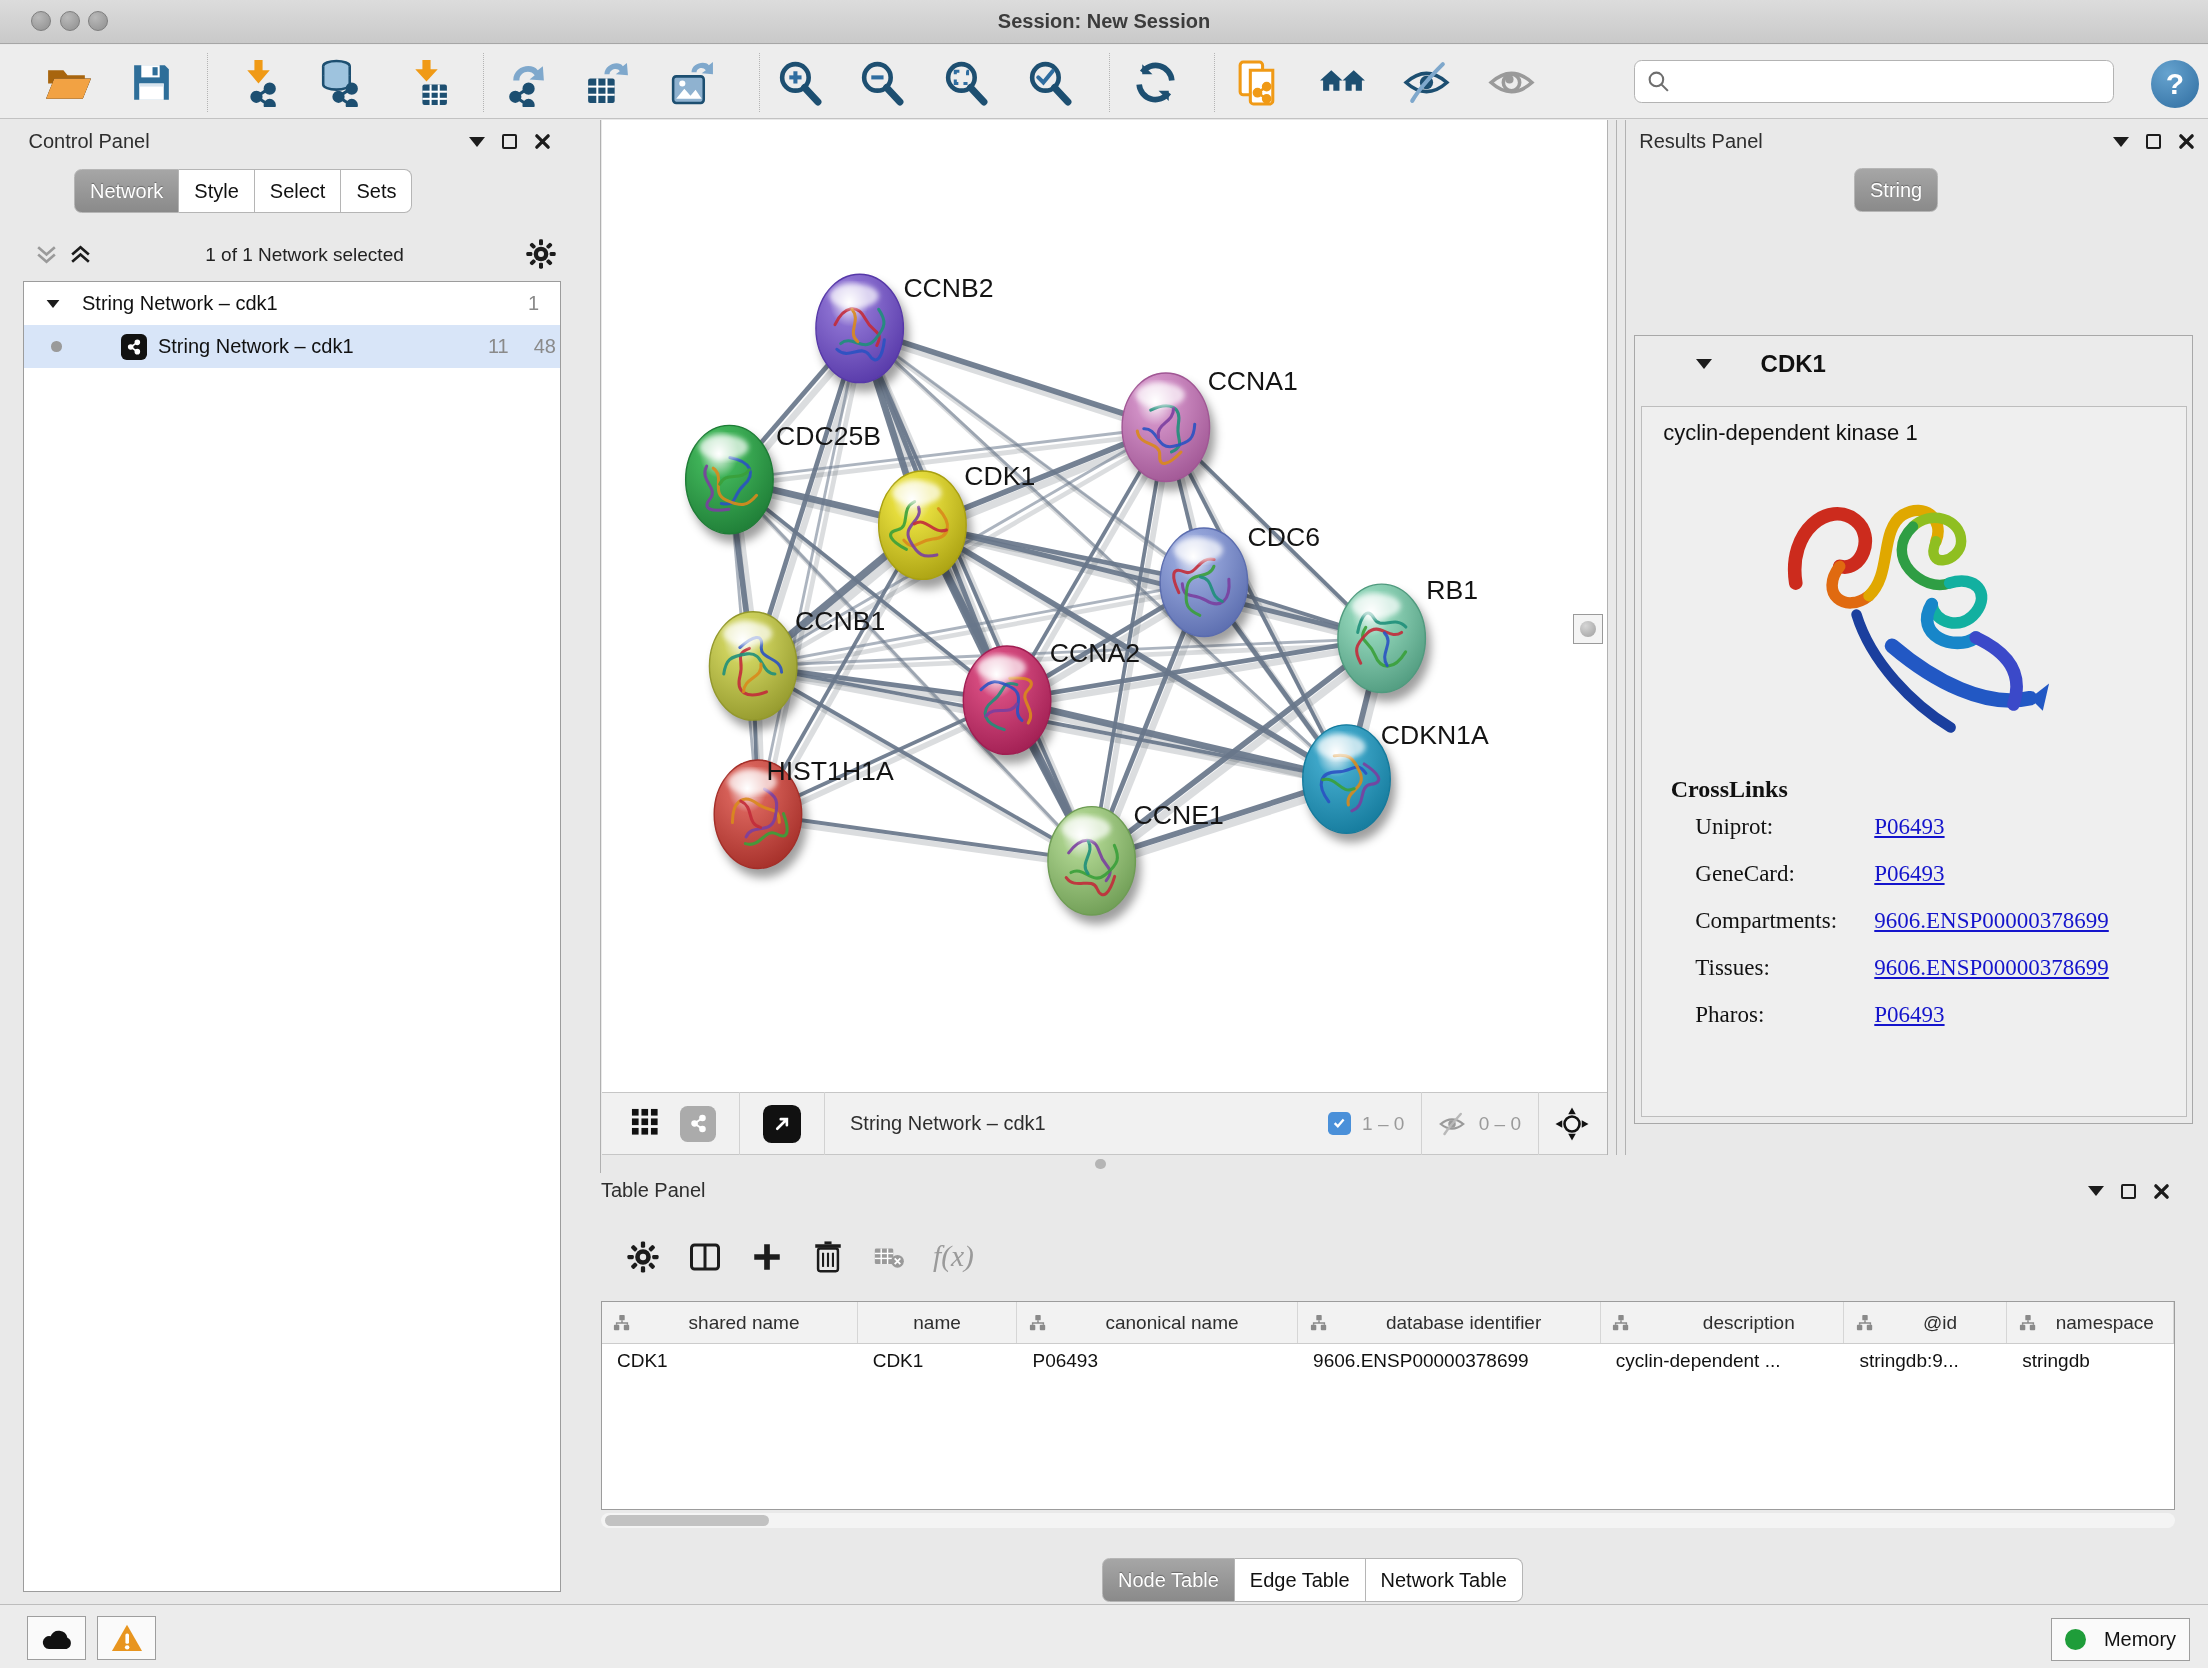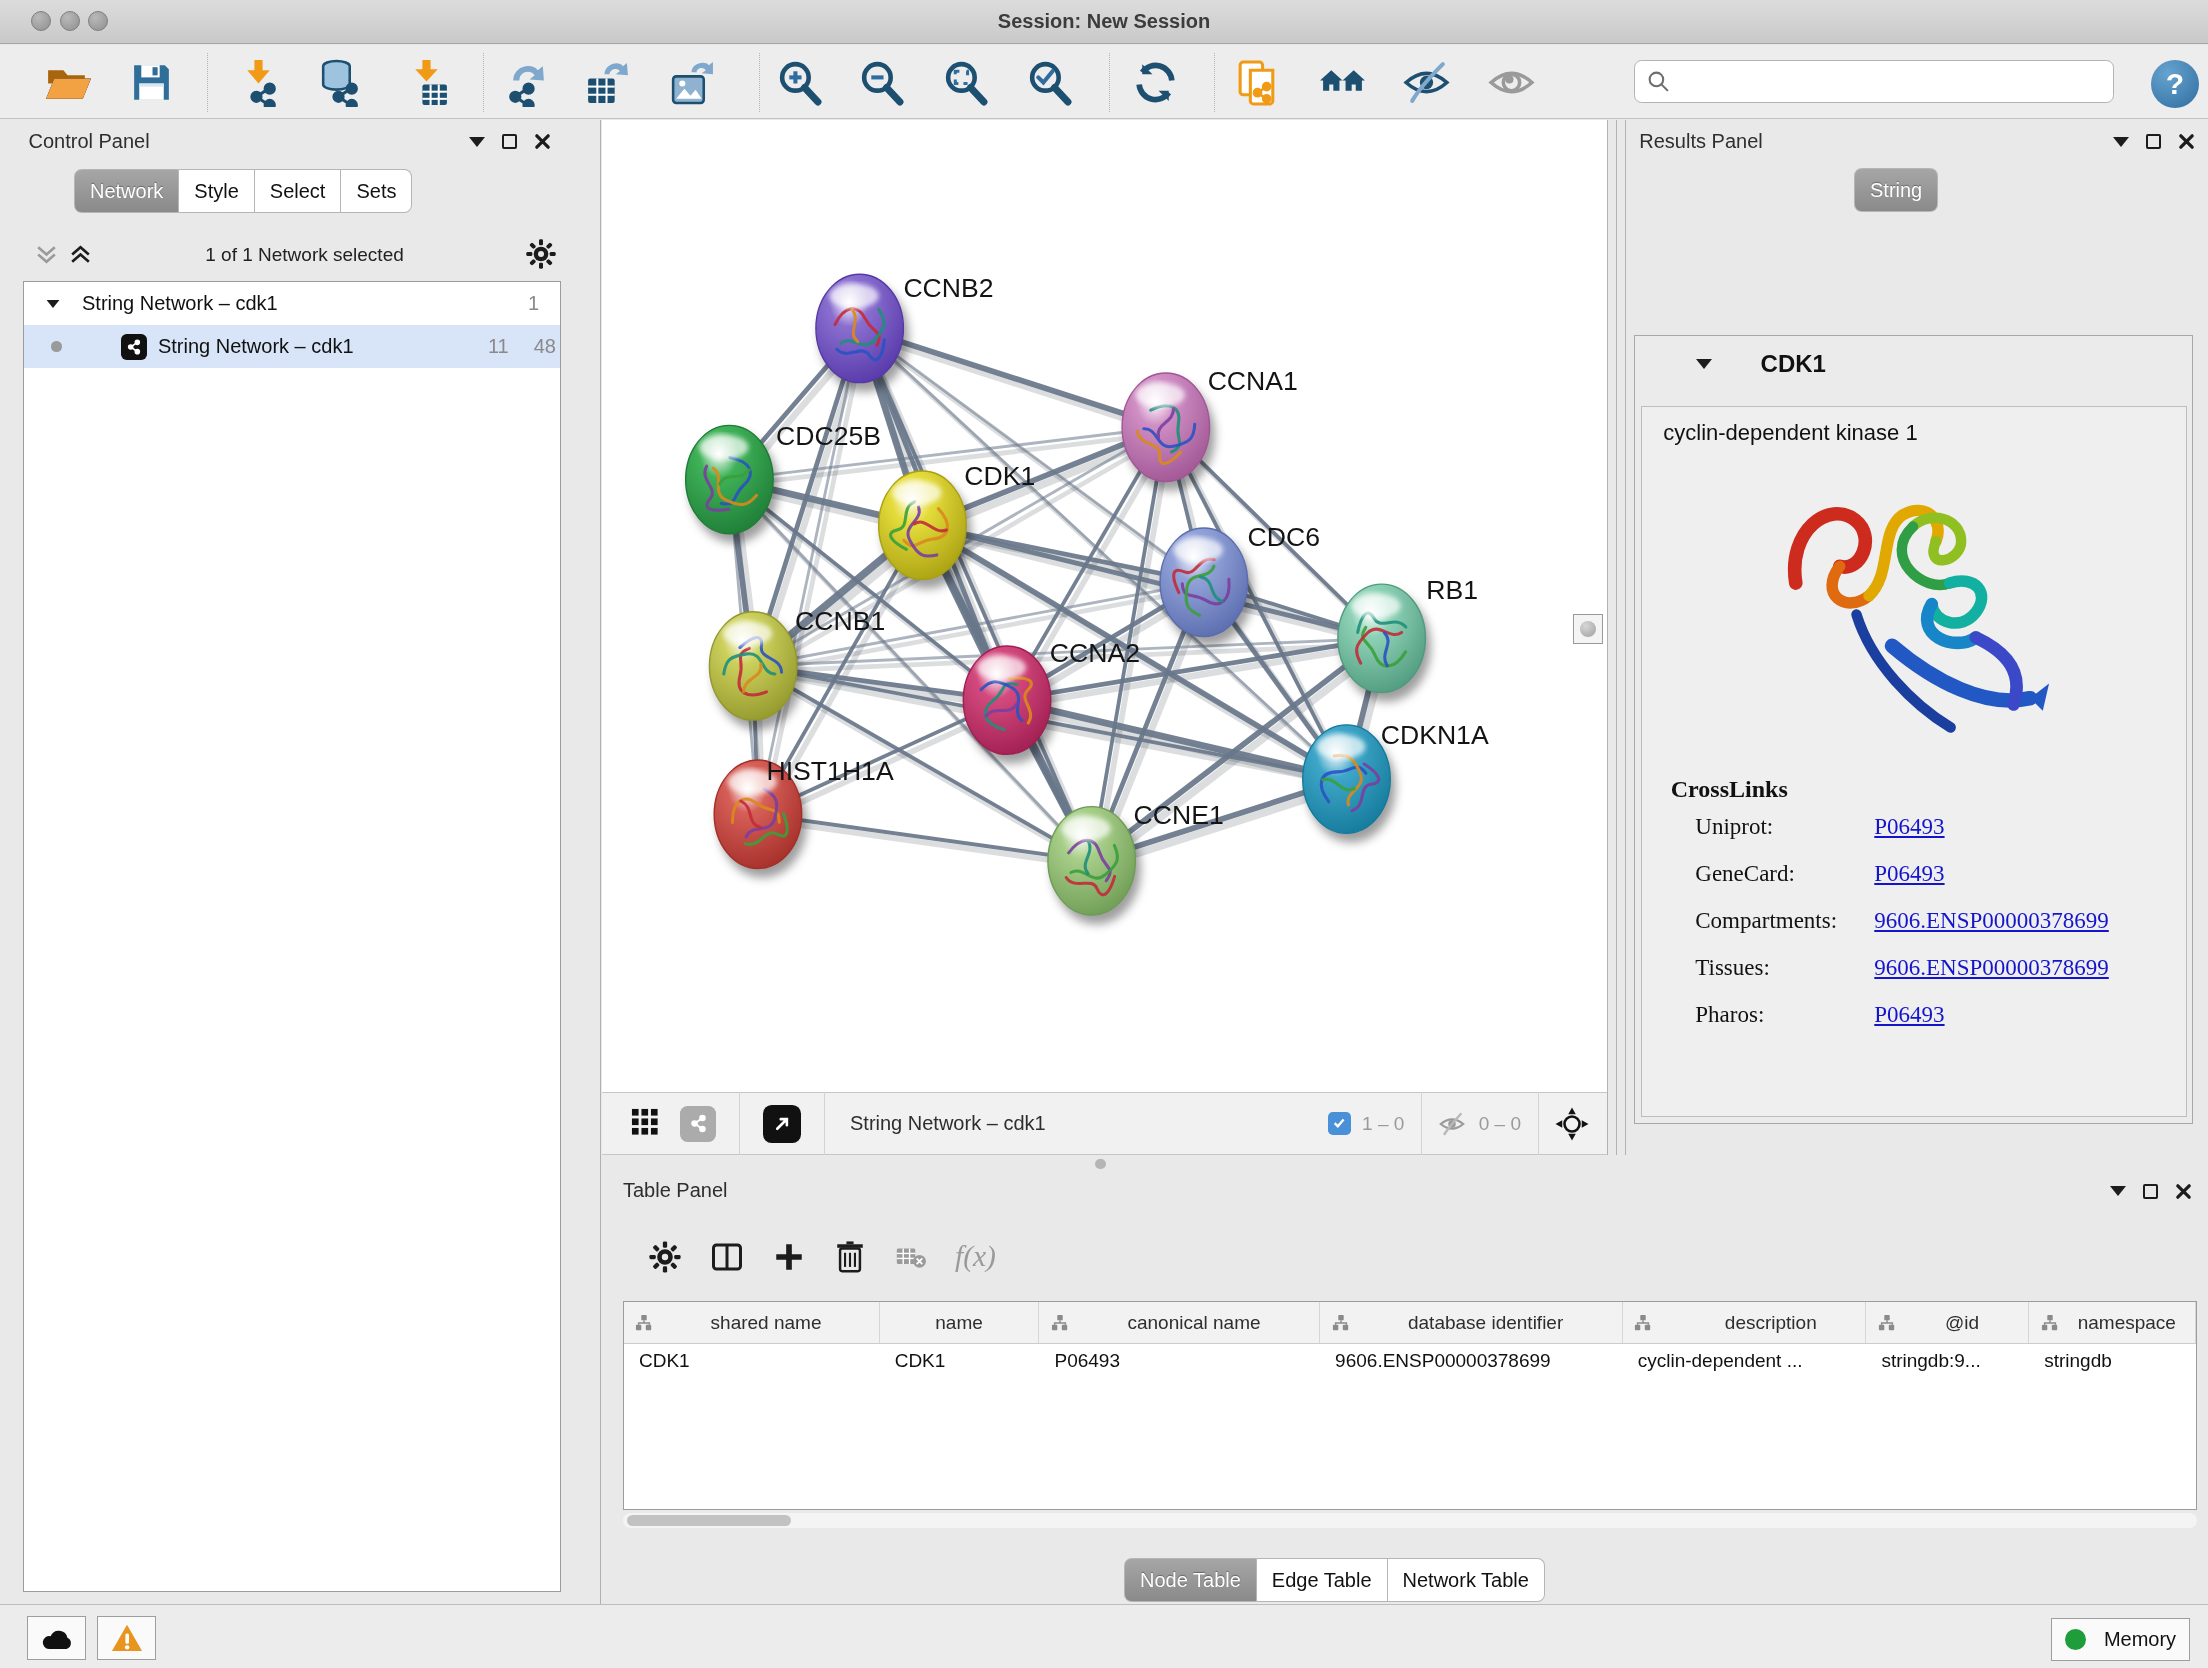--- a/index.html
+++ b/index.html
@@ -66,21 +66,21 @@
 
   
   .rp { left:1626px; top:120px; width:582px; height:1484px; background:#e9e9e9; }
   .rp-box { background:#ebebeb; border:1px solid #a8a8a8; }
   .rp-btn { height:45px; background:#ffffff; border:1px solid #b0b0b0; border-radius:7.6px;
      display:flex; align-items:center; justify-content:center; font-size:20px; color:#111; }
   .serif { font-family:"Liberation Serif", serif; }
   .xlink { color:#1414cc; text-decoration:underline; }
 
   
-  .tp { left:602px; top:1173px; width:1606px; height:431px; background:#e9e9e9; }
+  .tp { left:580px; top:1173px; width:1606px; height:431px; background:#e9e9e9; }
   .tp-toolbar { display:flex; align-items:center; gap:27px; }
   .tbl { left:21px; top:128px; width:1574px; height:209px; background:#fff; border:1px solid #9c9c9c; }
   .tbl-head { display:flex; height:42px; background:#f2f2f2; border-bottom:1px solid #cccccc; }
   .tbl-hcell { display:flex; align-items:center; border-right:1px solid #d6d6d6; font-size:19px; color:#2e2e2e; }
   .tbl-row { display:flex; height:34px; align-items:center; font-size:19px; color:#111; }
   .tbl-cell { padding-left:15px; overflow:hidden; white-space:nowrap; }
   .hscroll { left:21px; top:340px; width:1574px; height:15px; background:#f4f4f4; border-radius:7.6px; }
   .hscroll .thumb { position:absolute; left:3.8px; top:1.9px; width:164px; height:11.4px; border-radius:5.7px; background:#c2c2c2; }
   .tbl-tabs { display:flex; }
 

